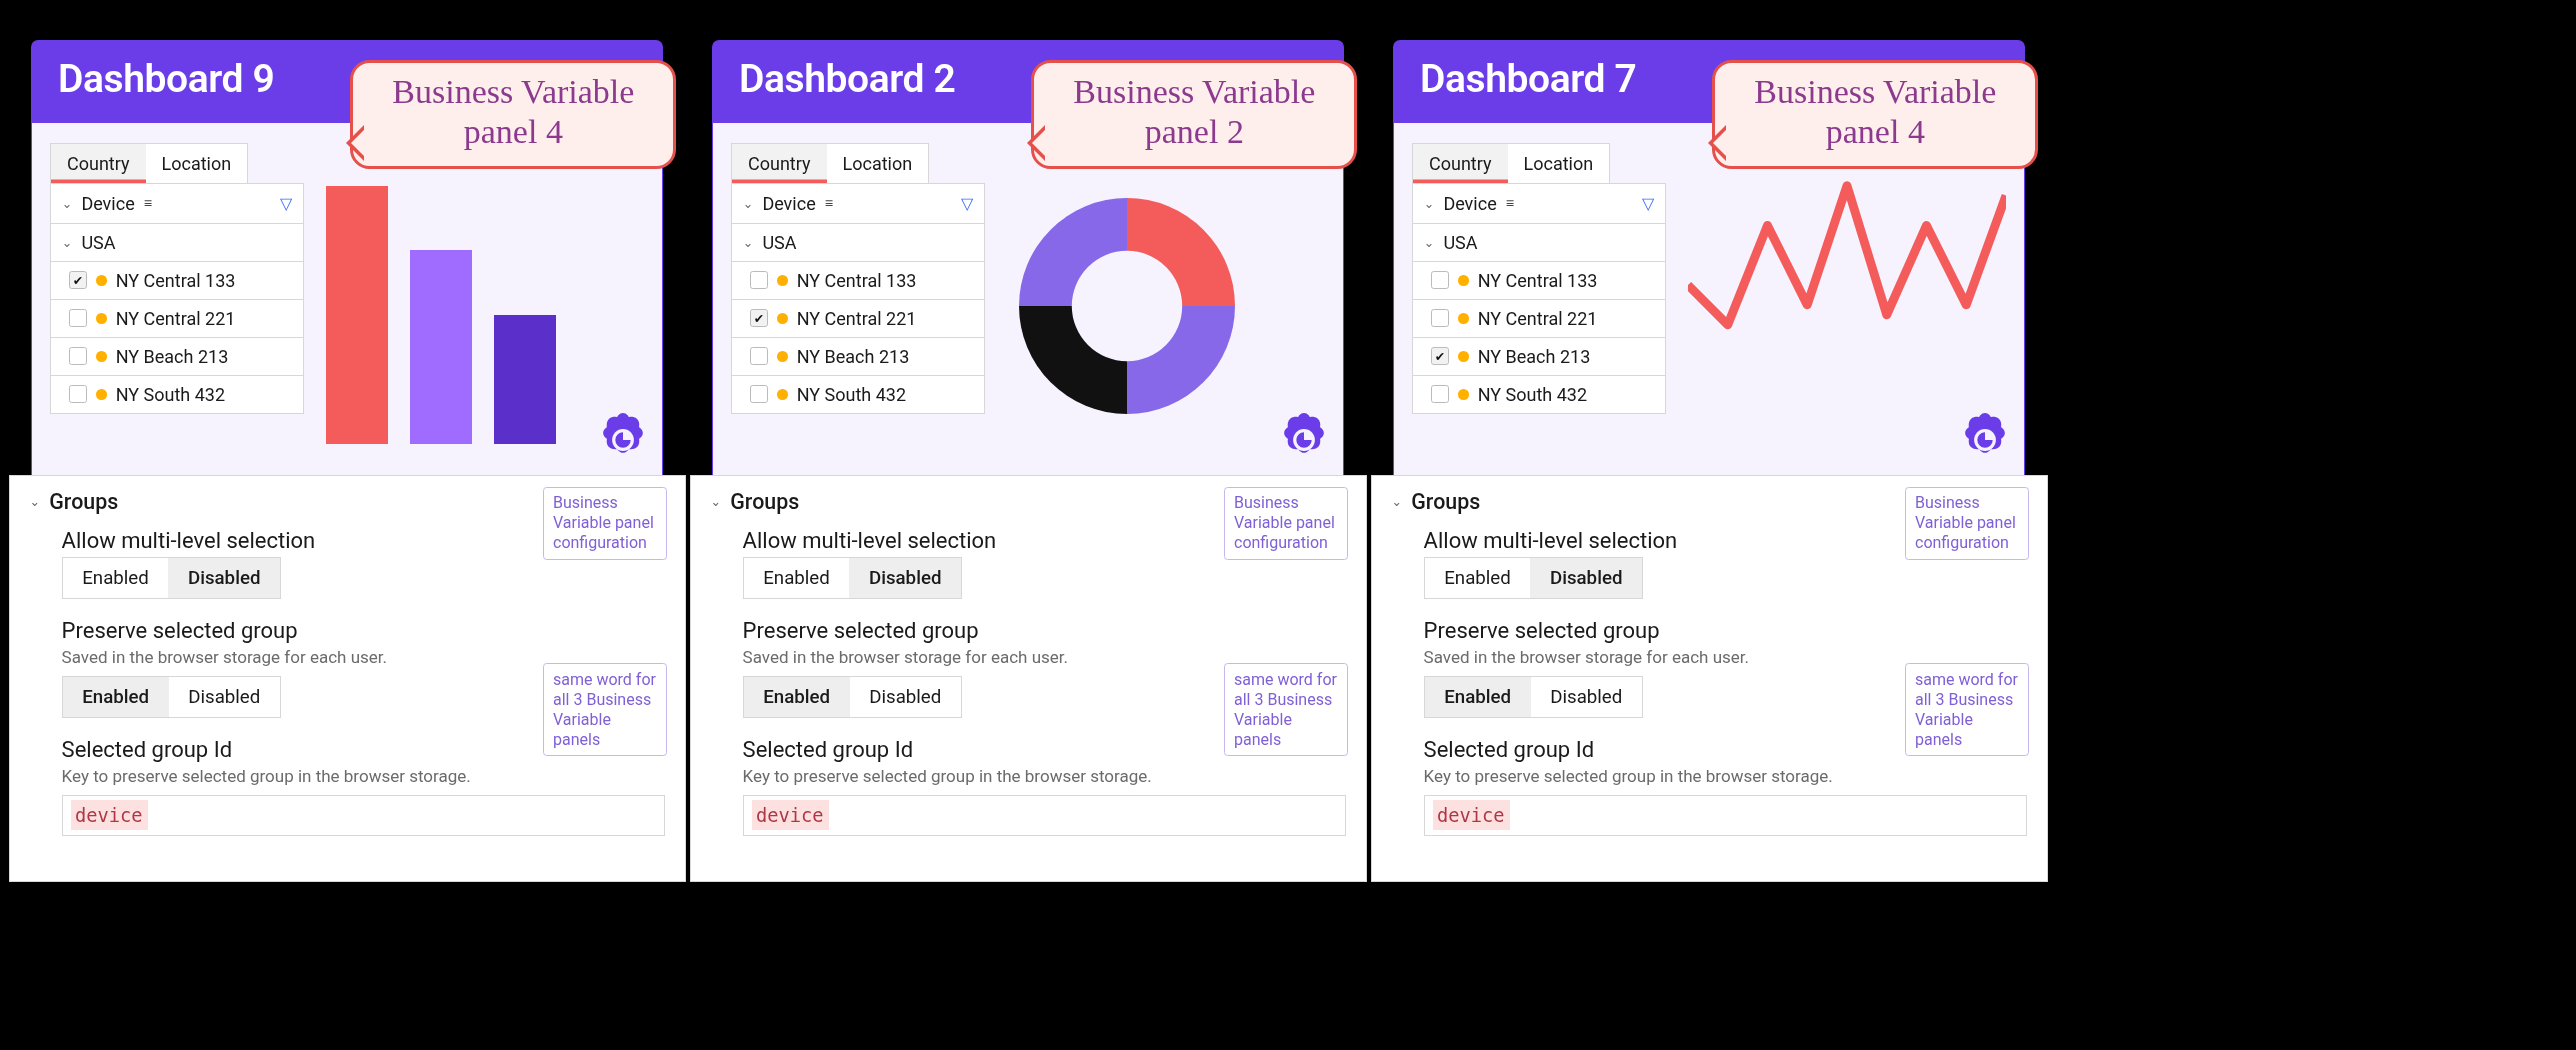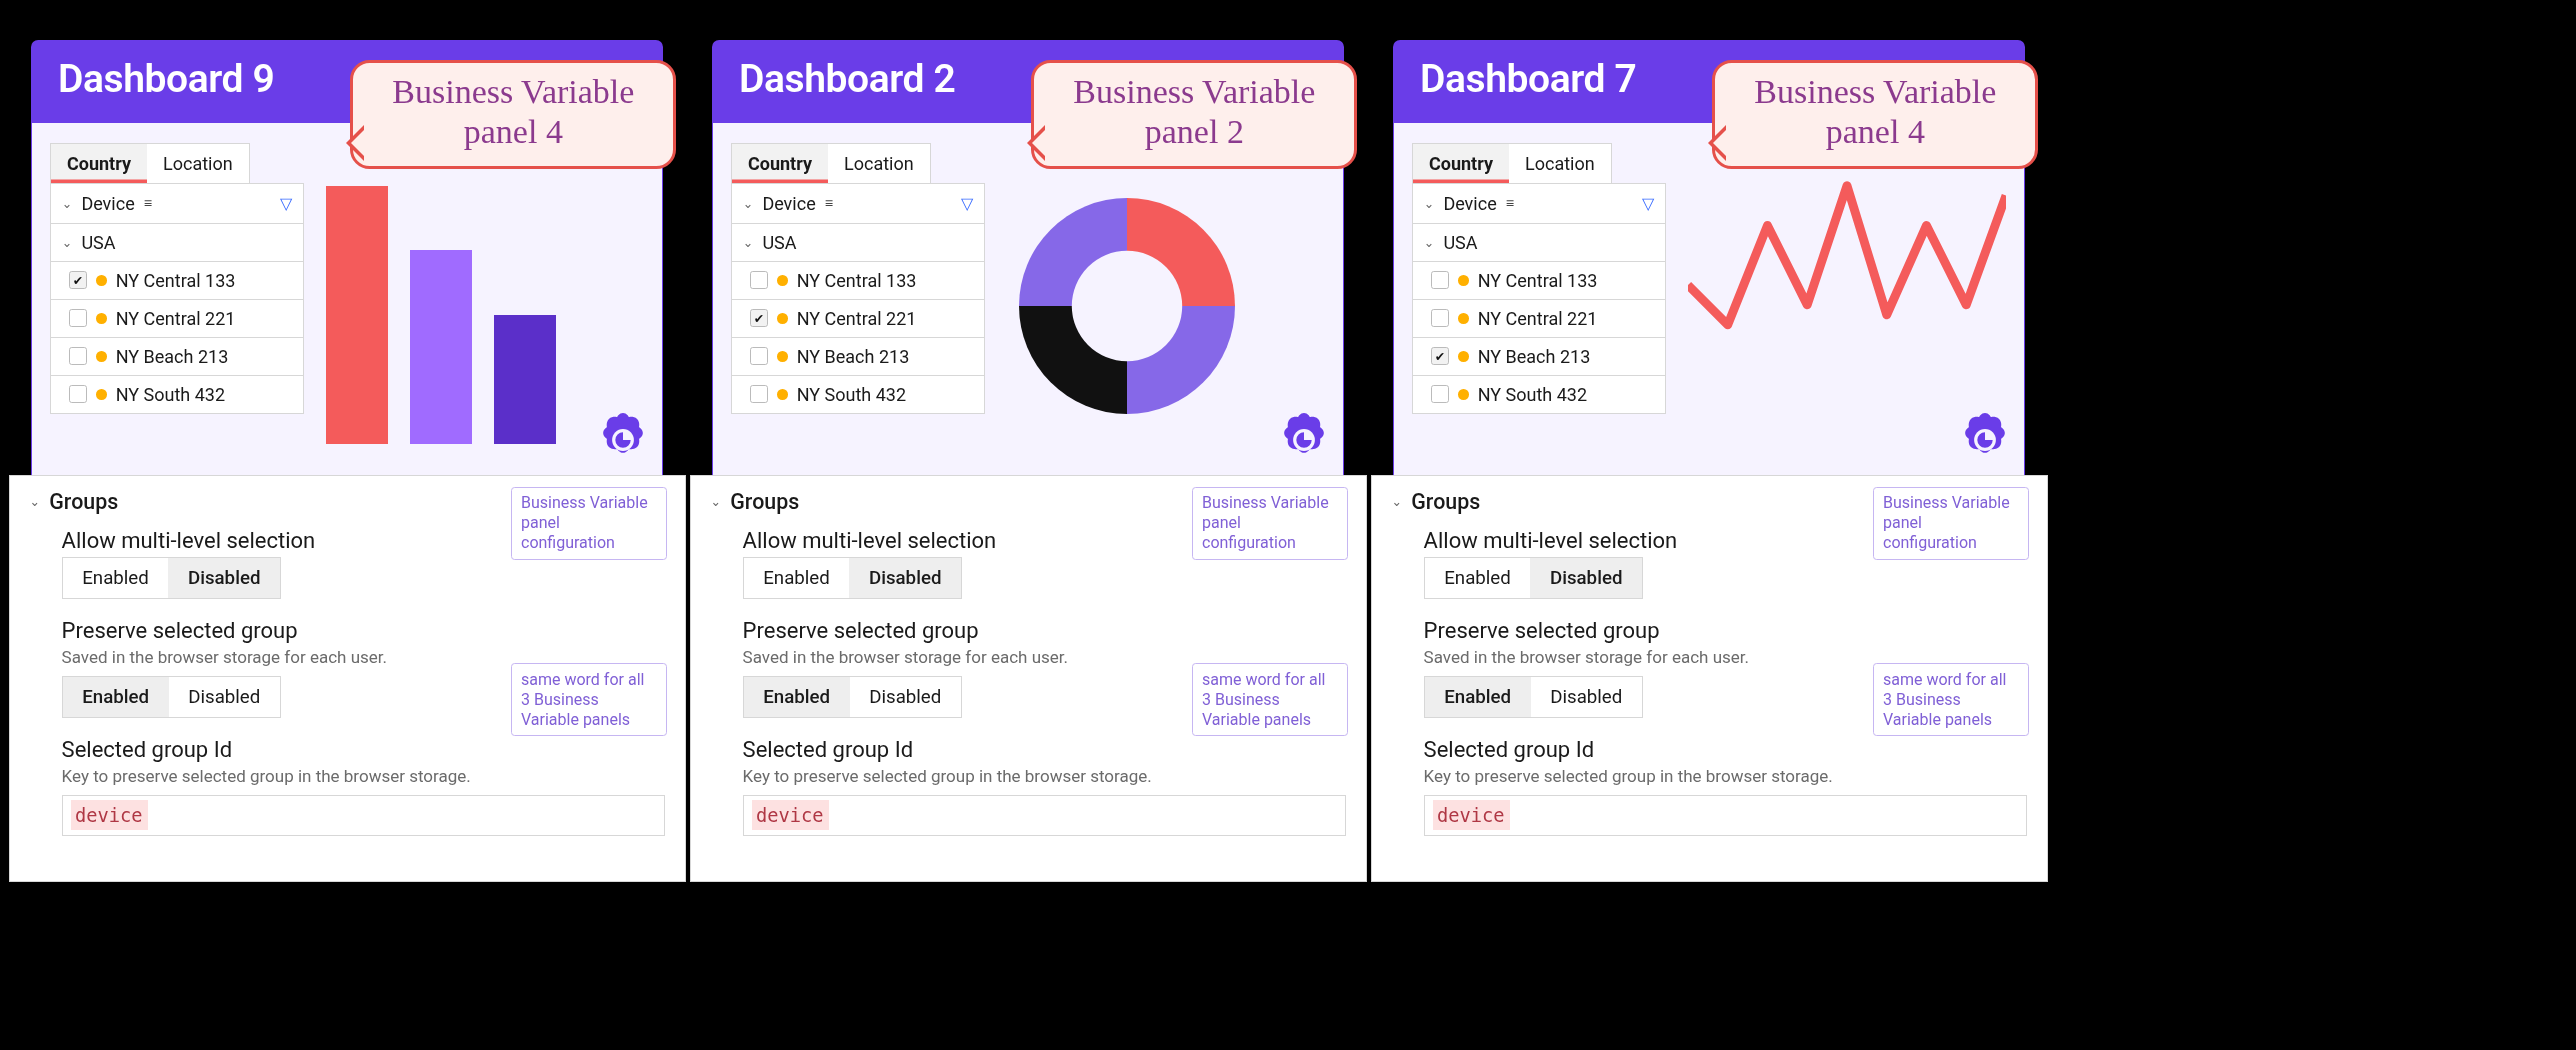--- a/index.html
+++ b/index.html
@@ -62,21 +62,21 @@
     border:0.9px solid var(--border);
     border-bottom:none;
   }
   .tab{
     padding:9px 16px;
     font-size:18px;
     cursor:pointer;
   }
   .tab.active{
     background:#f2f2f2;
-    font-weight:700;
+    font-weight:400;
     box-shadow:inset 0 -3.6px 0 var(--coral);
   }
   .tree{
     background:#fff;
     border:0.9px solid var(--border);
     width:254px;
     font-size:18px;
   }
   .tree-head{
     display:flex;
@@ -188,21 +188,21 @@
   }
   .note{
     position:absolute;
     border:1.3px solid #c6b6f2;
     border-radius:3.6px;
     background:#fff;
     color:var(--note-purple);
     font-size:16px;
     line-height:1.25;
     padding:5.3px 9px;
-    width:156px;
+    width:124px;
   }
 </style>
 </head>
 <body>
 
 <div class="wrap" id="root">
     <div class="dash">
     <div class="dash-hdr">Dashboard 9</div>
     <div class="callout">
       <span>Business Variable</span><br>

